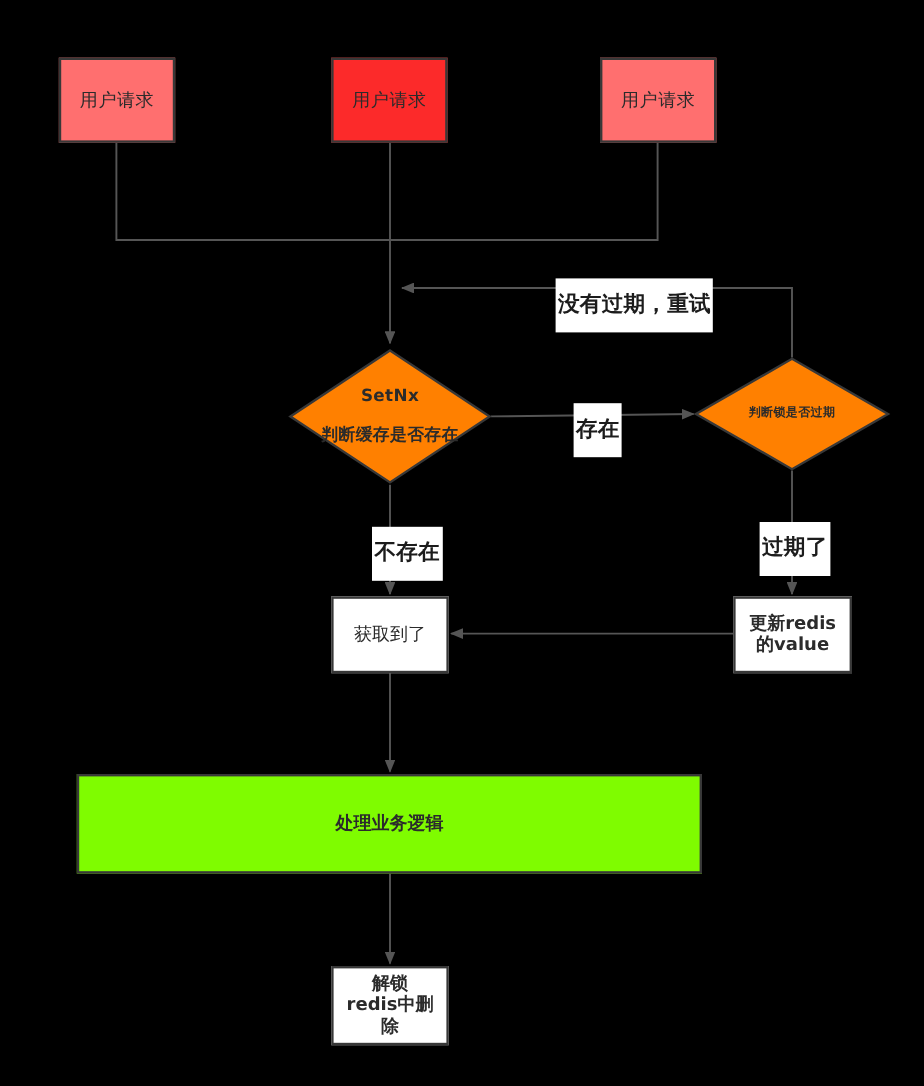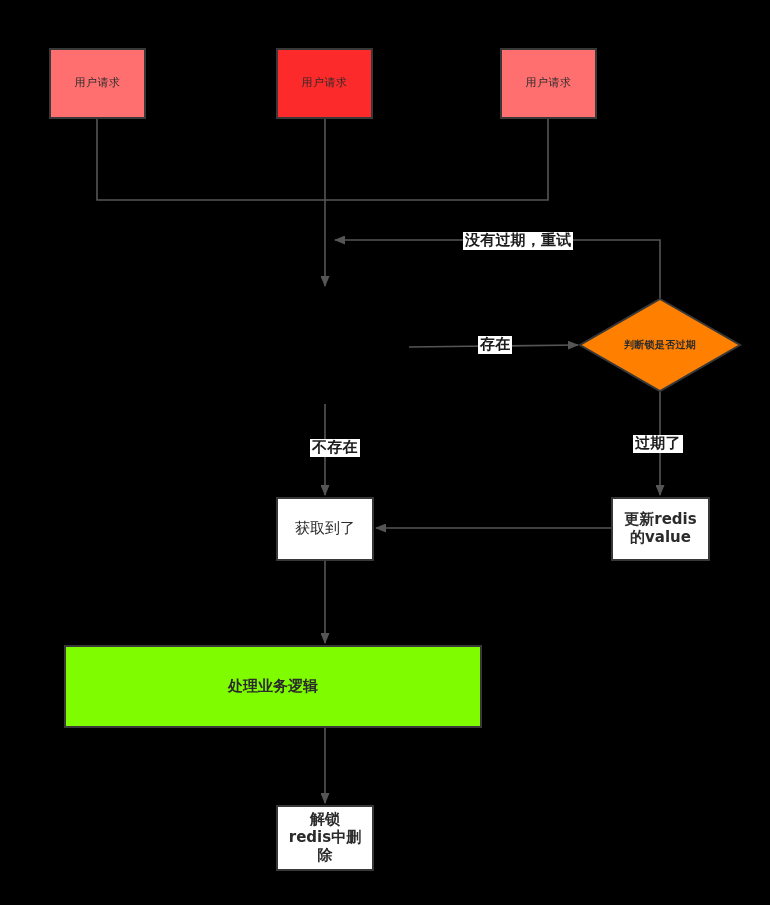--- a/index.html
+++ b/index.html
@@ -43,21 +43,21 @@
   
   .rect {
     border: 2px solid #383838;
   }
   .rect.red-light  { background: #FF6F6F; }
   .rect.red-strong { background: #FC2A2A; }
   .rect.white      { background: #FFFFFF; }
   .rect.green      { background: #7FFC00; }
 
   .req-label {
-    font-size: 11px;
+    font-size: 15px;
     font-weight: 400;
     letter-spacing: .5px;
   }
   .plain-label {
     font-size: 15px;
     font-weight: 400;
   }
   .bold-label {
     font-size: 15px;
     font-weight: 700;
@@ -91,24 +91,24 @@
     line-height: 1.2;
     white-space: pre-line;
     letter-spacing: .3px;
   }
 
   
   .edge-label {
     position: absolute;
     background: #FFFFFF;
     color: #1c1c1c;
-    font-size: 15px;
+    font-size: 18px;
     font-weight: 700;
     line-height: 1.05;
-    padding: 1px 2px;
+    padding: 13px 2px;
     white-space: nowrap;
     letter-spacing: .2px;
   }
 </style>
 </head>
 <body>
 
 <div id="canvas">
 
   <svg id="edges" viewBox="0 0 770 905" width="770" height="905" xmlns="http://www.w3.org/2000/svg">
@@ -146,38 +146,47 @@
   </div>
 
   <div class="node rect red-strong req-label" style="left:276px; top:48px; width:97px; height:71px;">
     <span>用户请求</span>
   </div>
 
   <div class="node rect red-light req-label" style="left:500px; top:48px; width:97px; height:71px;">
     <span>用户请求</span>
   </div>
 
+  <div class="diamond" style="left:240px; top:290px; width:170px; height:114px;">
+    <svg class="shape" viewBox="0 0 170 114" preserveAspectRatio="none">
+      <polygon points="85,2 168,57 85,112 2,57" fill="#FF8000" stroke="#383838" stroke-width="2"></polygon>
+    </svg>
+    <div class="dlabel">
+      <div>SetNx</div>
+      <div>判断缓存是否存在</div>
+    </div>
+  </div>
 
   <div class="diamond" style="left:578px; top:297px; width:164px; height:96px;">
     <svg class="shape" viewBox="0 0 164 96" preserveAspectRatio="none">
       <polygon points="82,2 162,48 82,94 2,48" fill="#FF8000" stroke="#383838" stroke-width="2"></polygon>
     </svg>
     <div class="dlabel" style="font-size:10px;">判断锁是否过期</div>
   </div>
 
   <div class="node rect white plain-label" style="left:276px; top:497px; width:98px; height:64px;">
     <span>获取到了</span>
   </div>
 
   <div class="node rect white bold-label" style="left:611px; top:497px; width:99px; height:64px;">
     <span>更新redis
 的value</span>
   </div>
 
-  <div class="node rect green green-label" style="left:64px; top:645px; width:418px; height:83px;">
+  <div class="node rect green green-label" style="left:64px; top:645px; width:521px; height:83px;">
     <span>处理业务逻辑</span>
   </div>
 
   <div class="node rect white bold-label" style="left:276px; top:805px; width:98px; height:66px;text-align:center;">
     <span>解锁
 redis中删
 除</span>
   </div>
 
   <div class="edge-label" style="left:463px; top:232px;">没有过期，重试</div>

